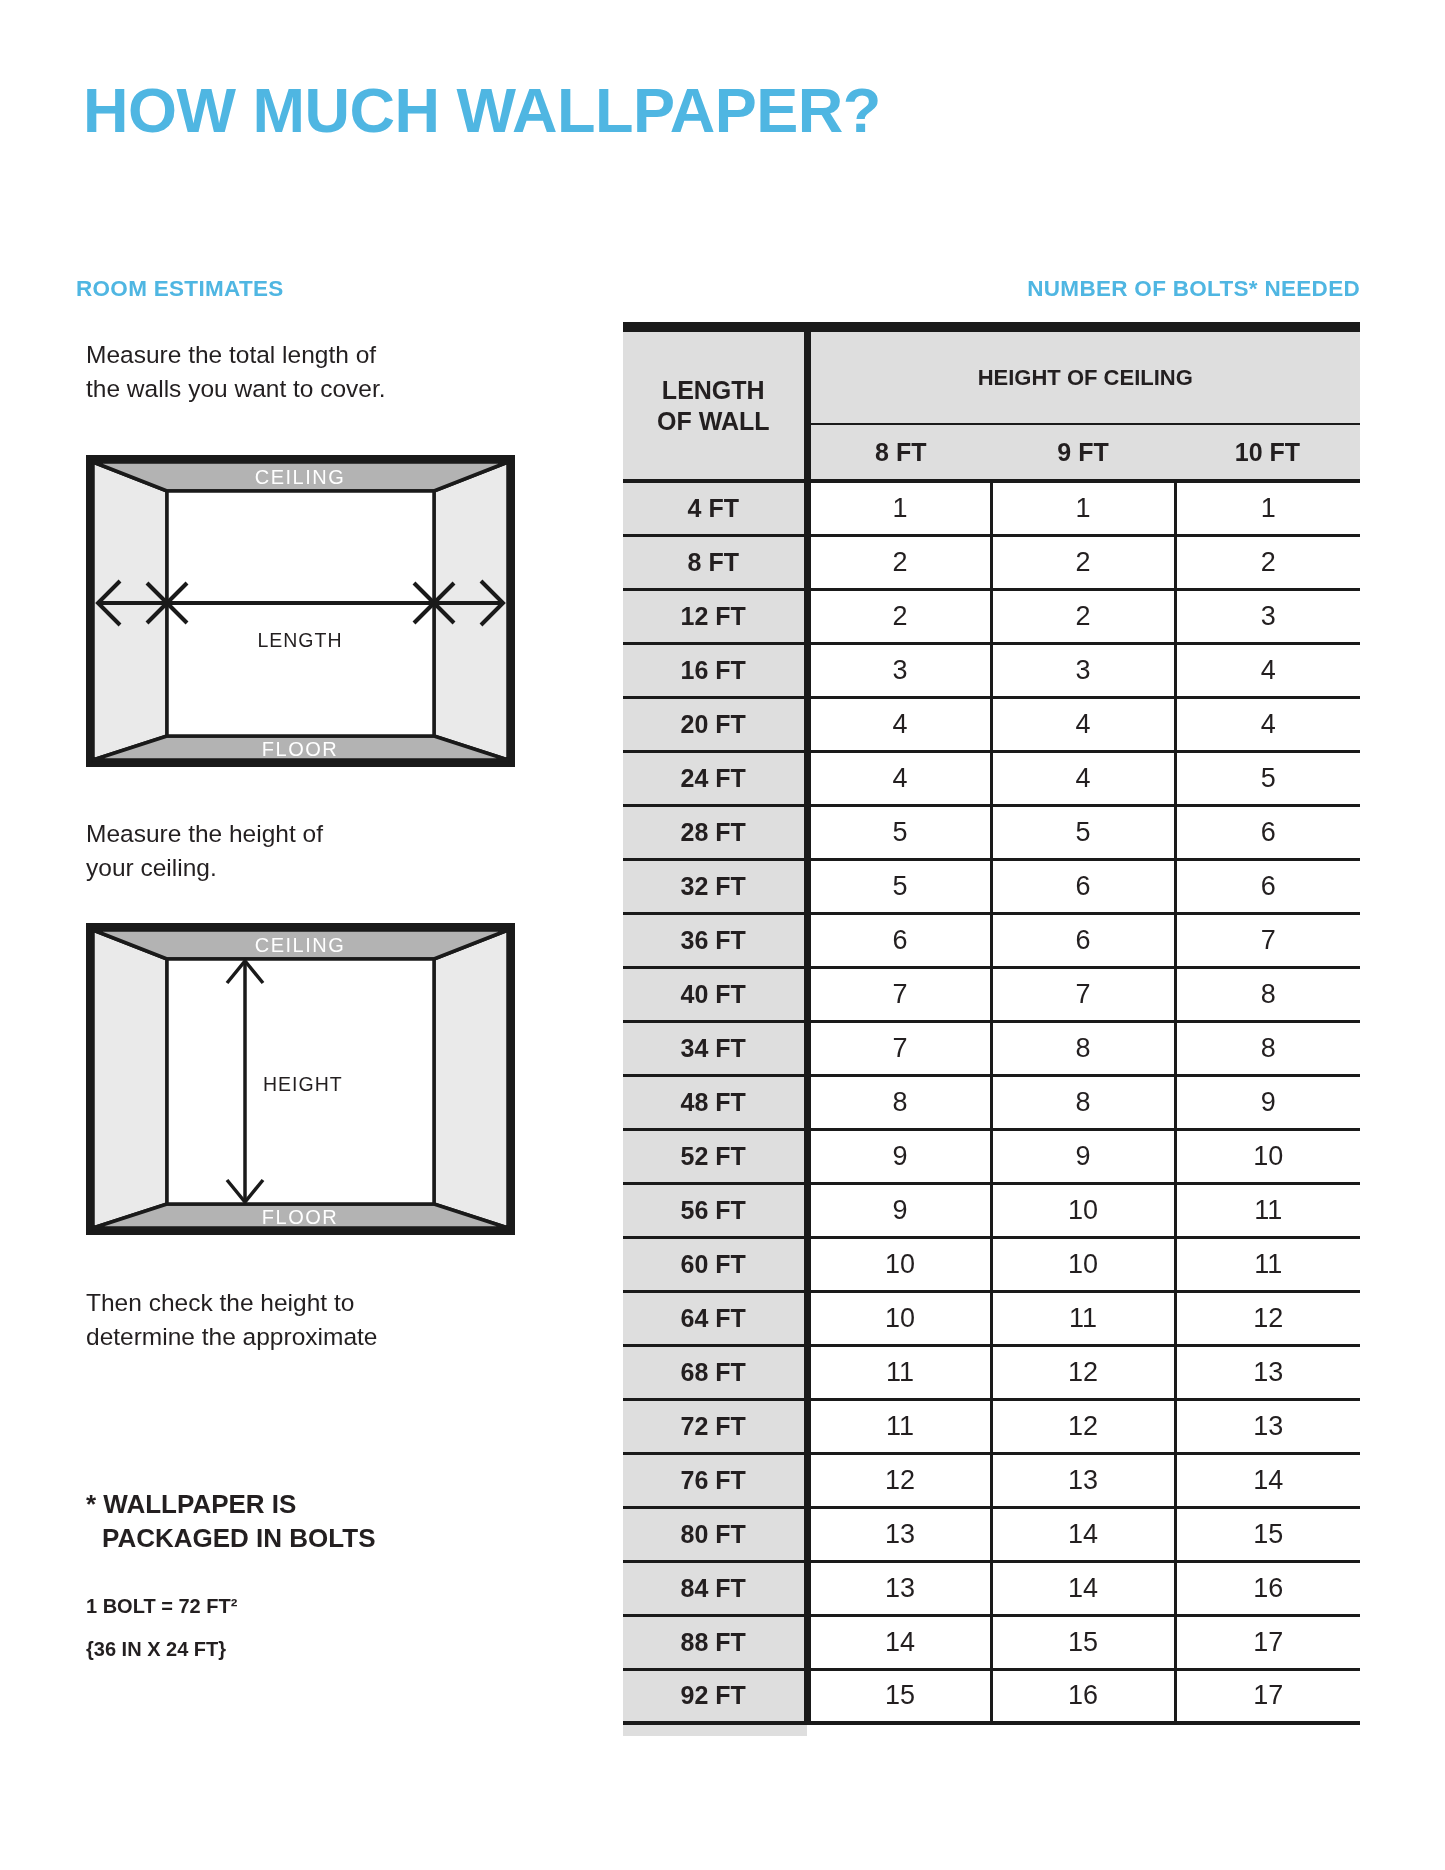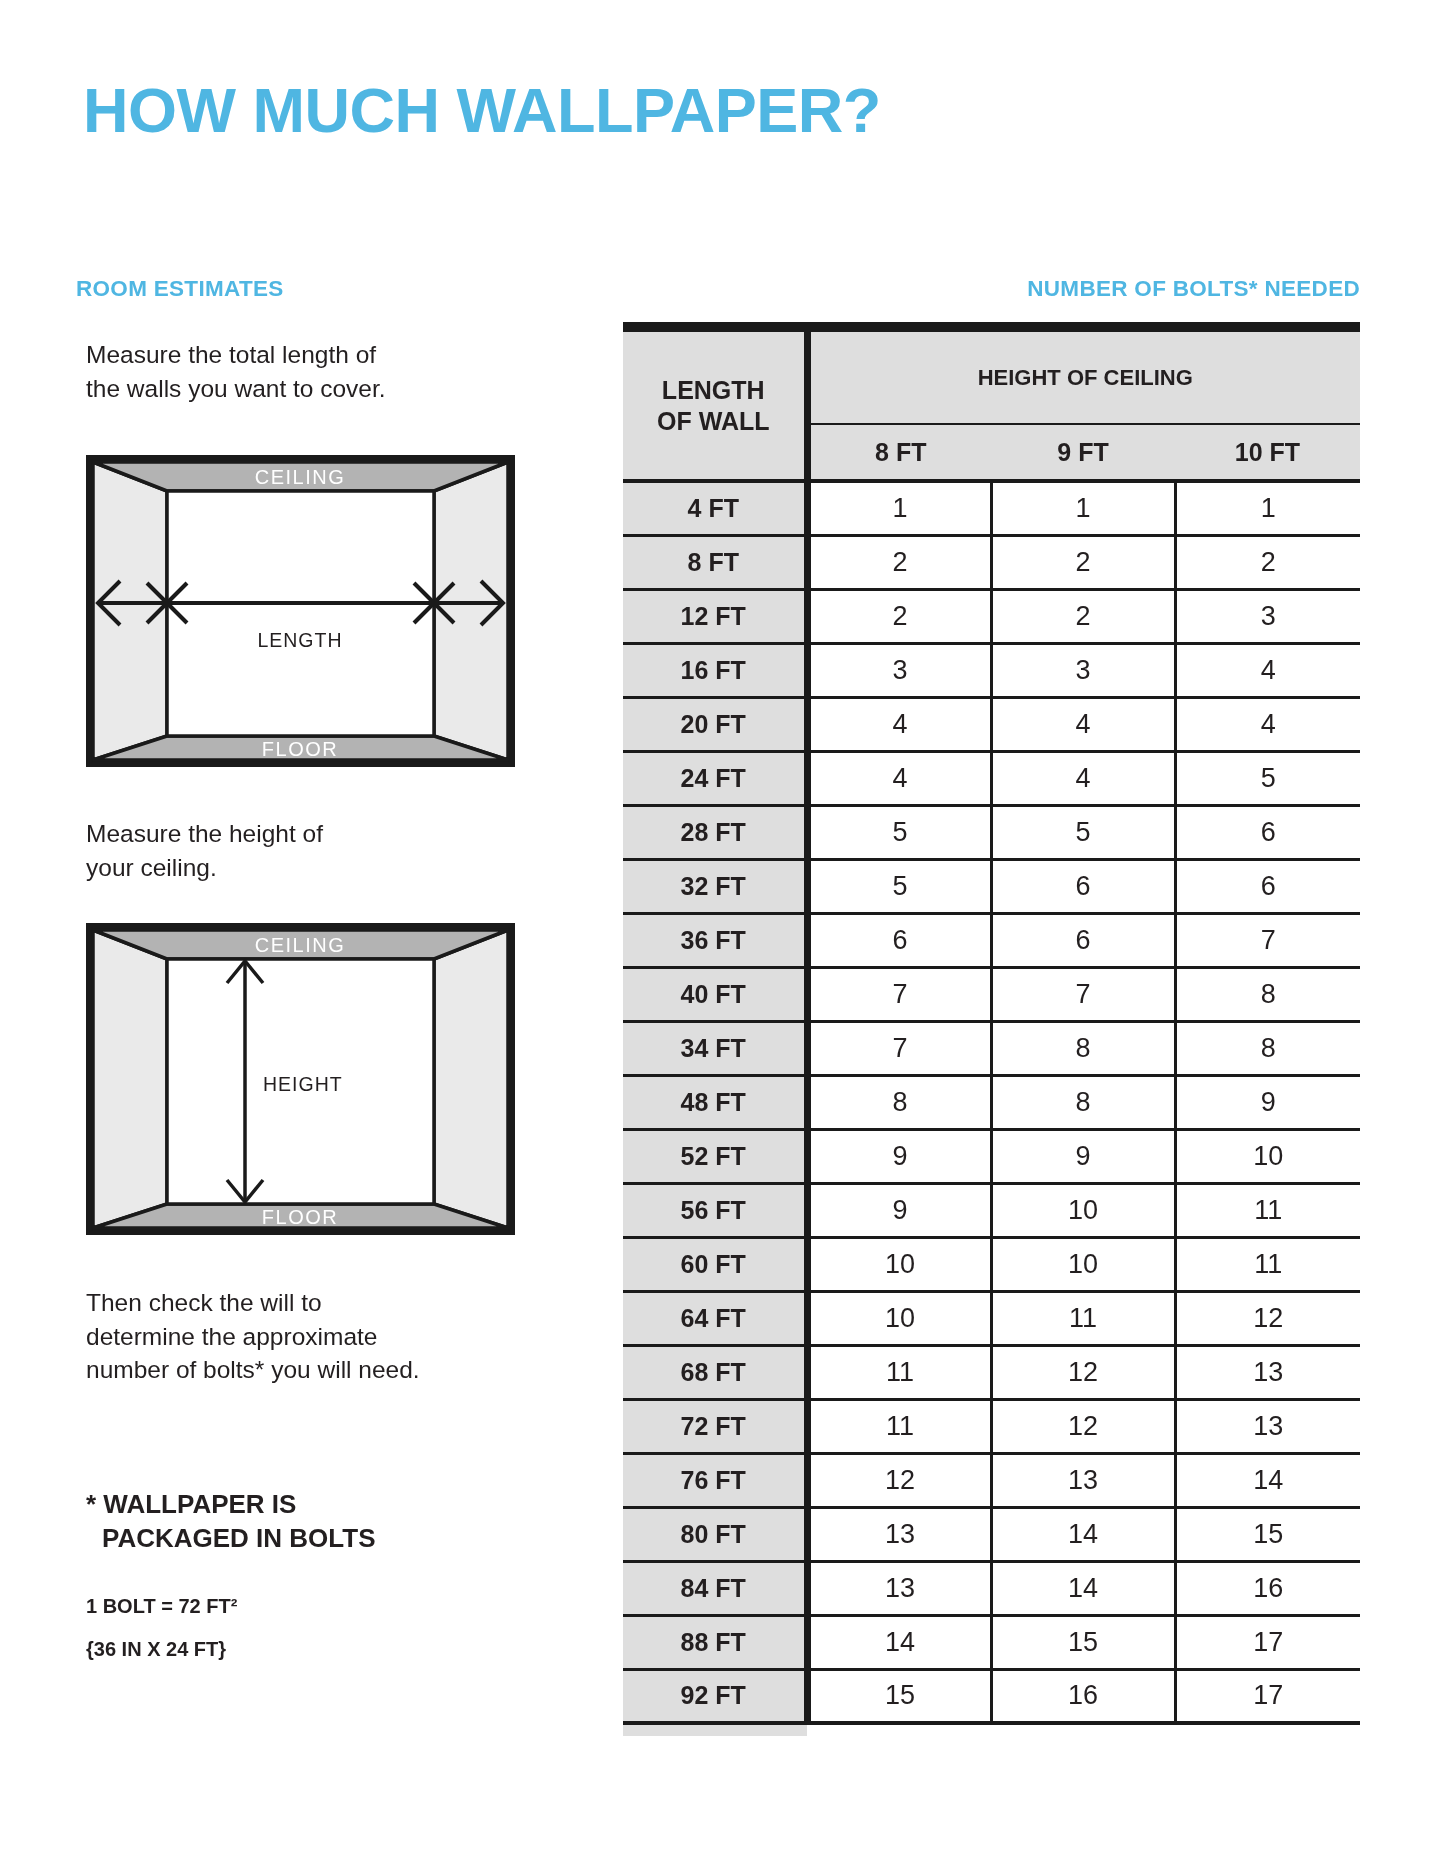--- a/index.html
+++ b/index.html
@@ -143,23 +143,22 @@
       <line x1="159" y1="38" x2="159" y2="279"></line>
       <polyline points="141,60 159,38 177,60"></polyline>
       <polyline points="141,257 159,279 177,257"></polyline>
     </g>
     <text class="svg-wall-label" x="214" y="29" text-anchor="middle">CEILING</text>
     <text class="svg-wall-label" x="214" y="301" text-anchor="middle">FLOOR</text>
     <text class="svg-dim-label" x="177" y="168" text-anchor="start">HEIGHT</text>
   </svg>
 
   <div id="para-chart" class="body-text">
-    <div>Then check the will to</div>
+    <div>Then check the height to</div>
     <div>determine the approximate</div>
-    <div>number of bolts* you will need.</div>
   </div>
 
   <div class="footnote">
     <div>* WALLPAPER IS</div>
     <div class="indent">PACKAGED IN BOLTS</div>
   </div>
 
   <div class="bolt-info">
     <div>1 BOLT = 72 FT²</div>
     <div>{36 IN X 24 FT}</div>

